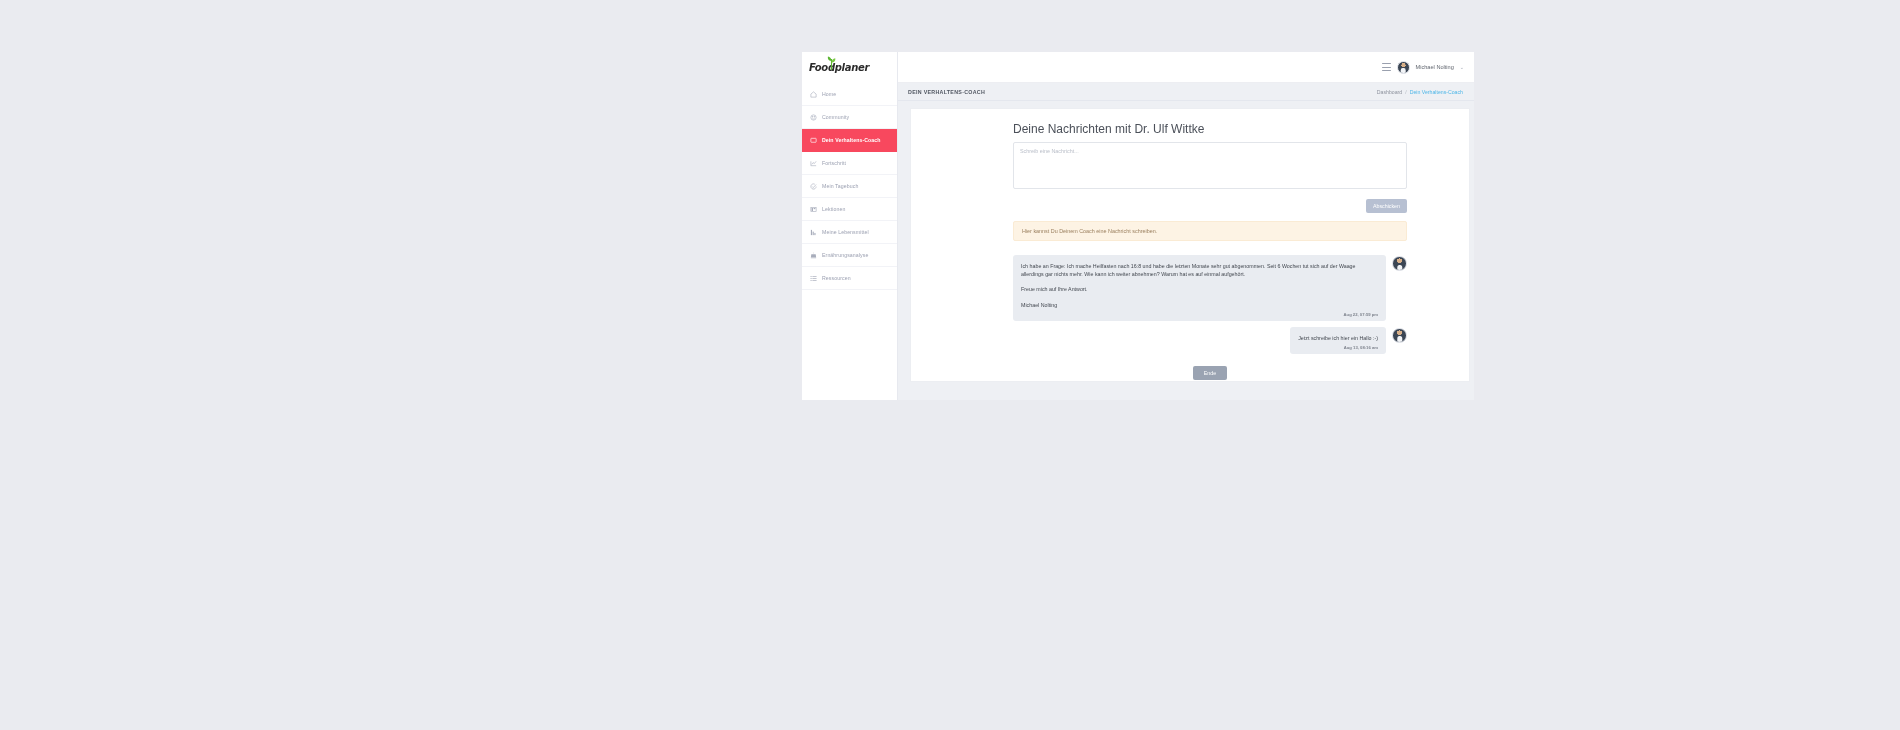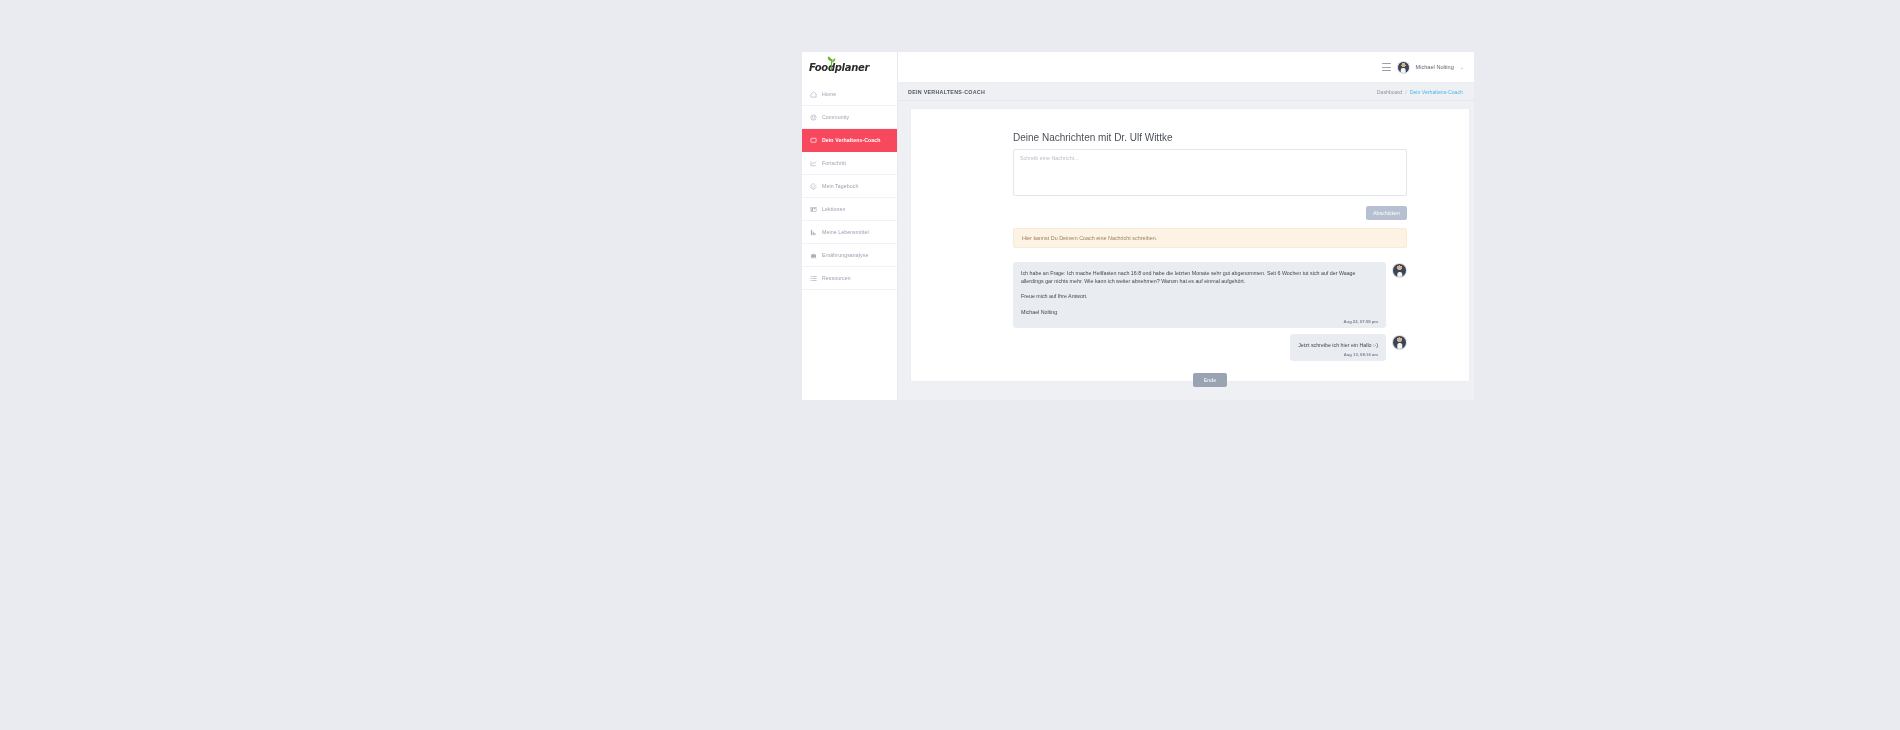--- a/index.html
+++ b/index.html
@@ -110,22 +110,22 @@
   
   #card {
     position: absolute; left: 108px; top: 56px;
     width: 560px; height: 274px;
     background: #ffffff;
     border: 1px solid #eceef2;
   }
   #card-inner { padding: 10px 62px 0 102px; }
 
   #msg-heading {
-    font-size: 10px; color: #4b5059; font-weight: 400;
-    margin: 13px 0 6px 0;
+    font-size: 12px; color: #4b5059; font-weight: 400;
+    margin: 3px 0 6px 0;
   }
   #msg-textarea {
     width: 100%; height: 47px;
     border: 1px solid #e2e5ea; border-radius: 2px;
     background: #fff; resize: none;
     font-size: 5.4px; color: #3b3f47;
     padding: 5px 6px;
     font-family: "Liberation Sans", sans-serif;
   }
   #msg-textarea::placeholder { color: #b9bec8; }

